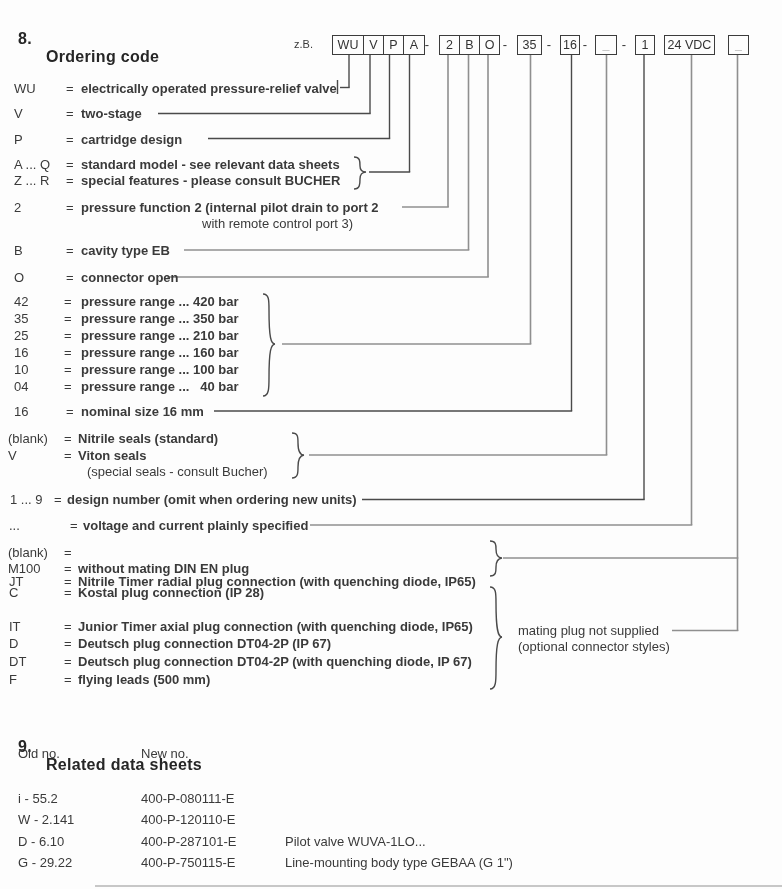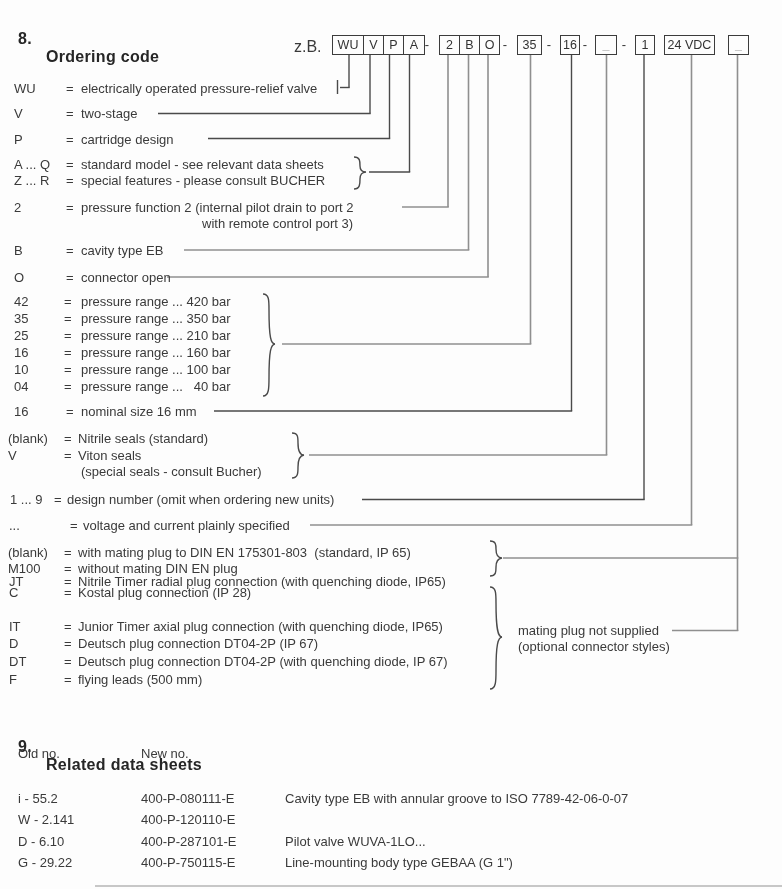--- a/index.html
+++ b/index.html
@@ -4,31 +4,31 @@
 <style>
   html,body{margin:0;padding:0;background:#e8e8e8;}
   .page{
     position:relative;width:782px;height:889px;background:#fdfdfd;
     font-family:"Liberation Sans", sans-serif;color:#3a3a3a;overflow:hidden;
   }
   .ov{position:absolute;left:0;top:0;pointer-events:none;}
   .h1{position:absolute;font-weight:bold;font-size:16px;color:#262626;letter-spacing:.3px;white-space:pre;}
   .h1 .num{position:absolute;left:0;}
   .h1 .ttl{position:absolute;left:28px;}
-  .zb{position:absolute;left:294px;top:38px;font-size:16px;color:#3a3a3a;}
+  .zb{position:absolute;left:294px;top:38px;font-size:11px;color:#3a3a3a;}
   .bgrp{position:absolute;top:35px;height:18px;display:flex;align-items:stretch;border:1.4px solid #3c3c3c;background:#fdfdfd;box-sizing:content-box;}
   .bcell{display:flex;align-items:center;justify-content:center;font-size:12.5px;color:#333;border-left:1.4px solid #3c3c3c;white-space:pre;}
   .bcell:first-child{border-left:none;}
   .bx{position:absolute;top:35px;height:18px;border:1.4px solid #3c3c3c;display:flex;align-items:center;justify-content:center;font-size:12.5px;color:#333;background:#fdfdfd;white-space:pre;}
   .bx.blank{color:#9a9a9a;font-weight:bold;}
   .dash{position:absolute;top:37px;width:8px;text-align:center;font-size:13px;color:#333;}
   .row{position:absolute;left:0;width:782px;height:16px;font-size:13px;color:#3a3a3a;}
   .row .t{position:absolute;left:14px;white-space:pre;}
   .row .e{position:absolute;left:66px;}
-  .row .d{position:absolute;left:81px;white-space:pre;}
+  .row .d{position:absolute;left:81px;white-space:pre;font-weight:bold;}
   .row .d2{position:absolute;top:16px;white-space:pre;}
   .note{position:absolute;left:518px;font-size:13px;color:#3a3a3a;white-space:pre;}
   .trow{position:absolute;left:0;width:782px;height:16px;font-size:13px;color:#3a3a3a;}
   .trow .c1{position:absolute;left:18px;white-space:pre;}
   .trow .c2{position:absolute;left:141px;white-space:pre;}
   .trow .c3{position:absolute;left:285px;white-space:pre;}
 </style>
 </head>
 <body>
 
@@ -183,36 +183,35 @@
     </div>
   <div class="row" style="top:431px">
       <span class="t" style="left:8px">(blank)</span>
       <span class="e" style="left:64px">=</span>
       <span class="d" style="left:78px">Nitrile seals (standard)</span>
     </div>
   <div class="row" style="top:448px">
       <span class="t" style="left:8px">V</span>
       <span class="e" style="left:64px">=</span>
       <span class="d" style="left:78px">Viton seals</span>
-      <span class="d2" style="left:81px;">(special seals - consult Bucher)</span>
+      <span class="d2" style="left:87px;">(special seals - consult Bucher)</span>
     </div>
   <div class="row" style="top:492px">
       <span class="t" style="left:10px">1 ... 9</span>
       <span class="e" style="left:54px">=</span>
       <span class="d" style="left:67px">design number (omit when ordering new units)</span>
     </div>
   <div class="row" style="top:518px">
       <span class="t" style="left:9px">...</span>
       <span class="e" style="left:70px">=</span>
       <span class="d" style="left:83px">voltage and current plainly specified</span>
     </div>
   <div class="row" style="top:545px">
       <span class="t" style="left:8px">(blank)</span>
       <span class="e" style="left:64px">=</span>
-      <span class="d" style="left:78px">with mating plug to DIN EN 175301-803  (standard, IP 65)</span>
     </div>
   <div class="row" style="top:561px">
       <span class="t" style="left:8px">M100</span>
       <span class="e" style="left:64px">=</span>
       <span class="d" style="left:78px">without mating DIN EN plug</span>
     </div>
   <div class="row" style="top:585px">
       <span class="t" style="left:9px">C</span>
       <span class="e" style="left:64px">=</span>
       <span class="d" style="left:78px">Kostal plug connection (IP 28)</span>
@@ -251,21 +250,20 @@
     <span class="ttl">Related data sheets</span>
   </div>
 
   <div class="trow" style="top:746px">
       <span class="c1">Old no.</span>
       <span class="c2">New no.</span>
     </div>
   <div class="trow" style="top:791px">
       <span class="c1">i - 55.2</span>
       <span class="c2">400-P-080111-E</span>
-      <span class="c3">Cavity type EB with annular groove to ISO 7789-42-06-0-07</span>
     </div>
   <div class="trow" style="top:812px">
       <span class="c1">W - 2.141</span>
       <span class="c2">400-P-120110-E</span>
     </div>
   <div class="trow" style="top:834px">
       <span class="c1">D - 6.10</span>
       <span class="c2">400-P-287101-E</span>
       <span class="c3">Pilot valve WUVA-1LO...</span>
     </div>

